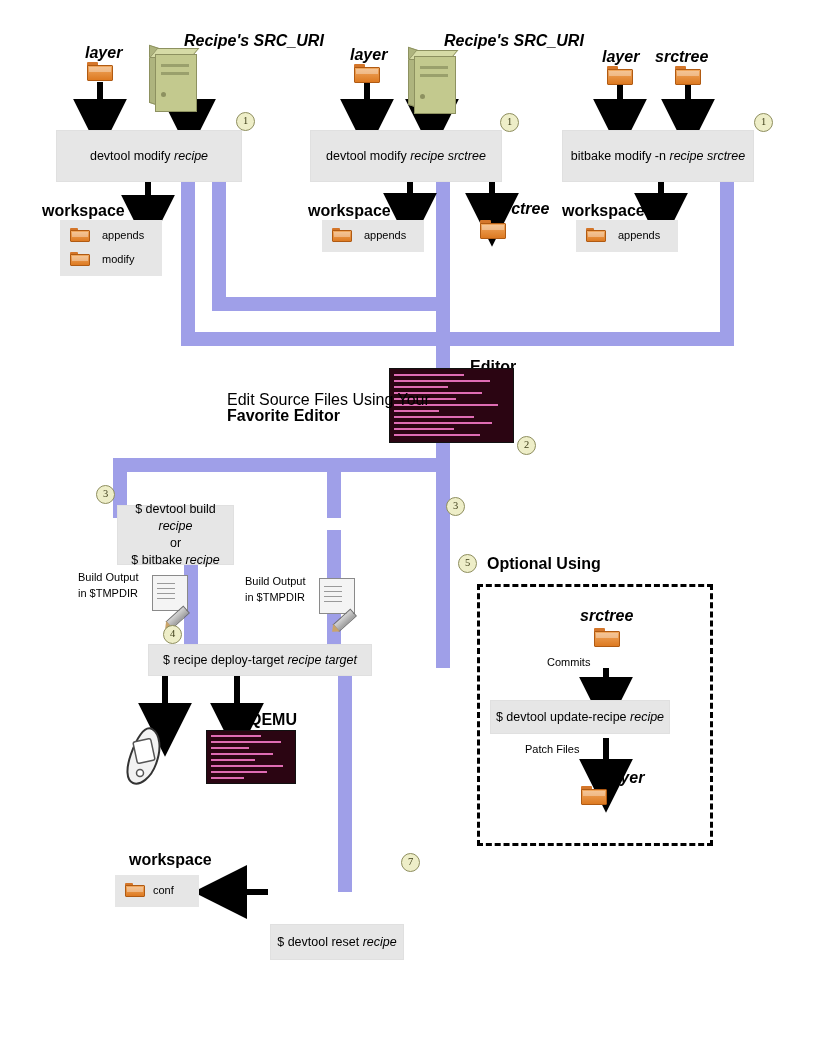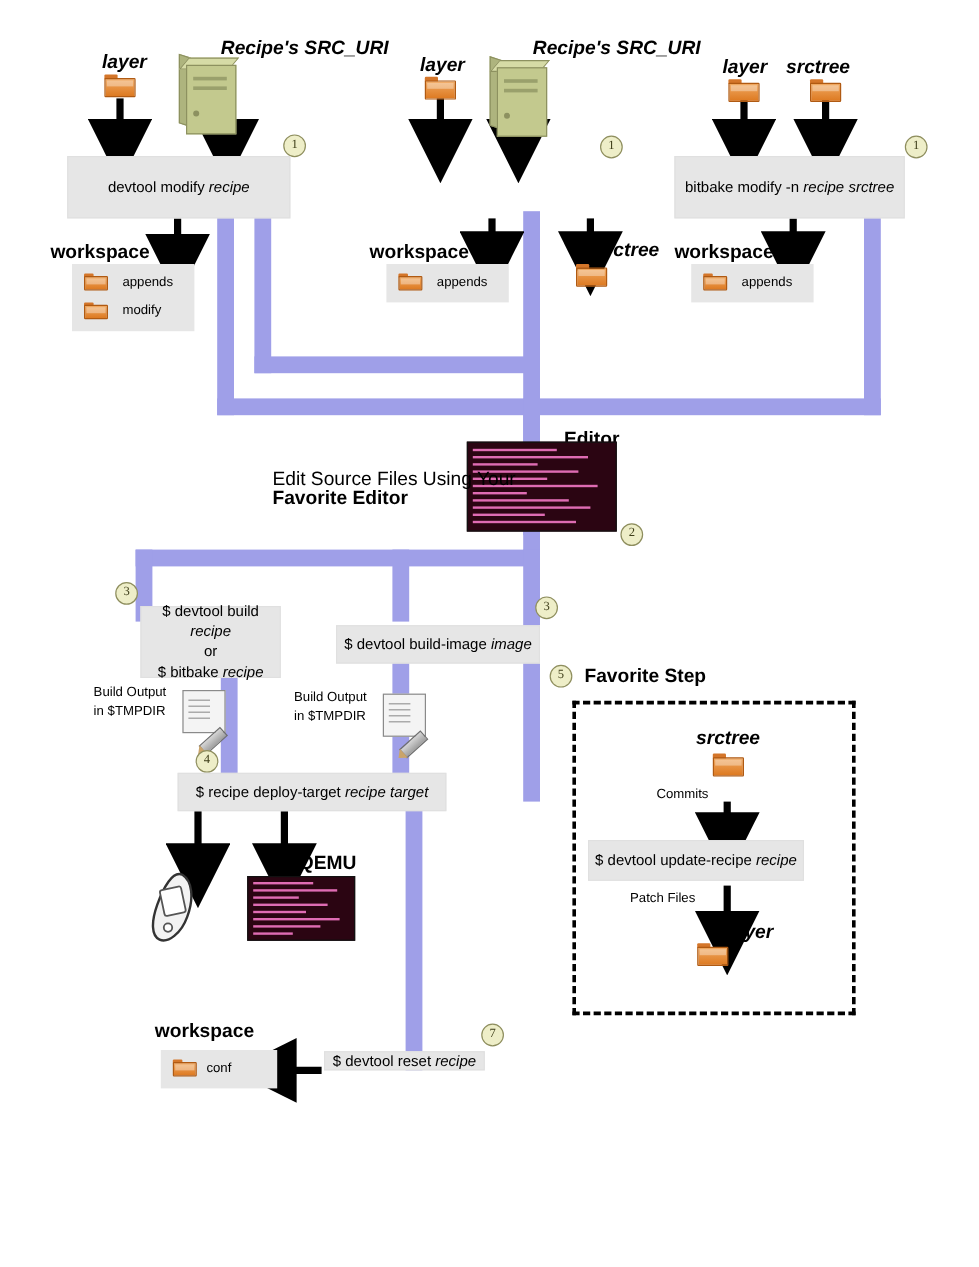--- a/index.html
+++ b/index.html
@@ -310,20 +310,23 @@
   <div class="lbl lbl-bi" style="left:444px; top:32px;">Recipe's SRC_URI</div>
   <div class="server" style="left:408px; top:50px;">
     <div class="side"></div>
       <div class="top"></div>
       <div class="case"></div>
     <div class="slot" style="top:16px;"></div>
     <div class="slot" style="top:24px;"></div>
     <div class="dot" style="top:44px;"></div>
   </div>
   <div class="badge" style="left:500px; top:113px;">1</div>
+  <div class="cmdbox" style="left:310px; top:130px; width:192px; height:52px;">
+    <span><span>devtool modify </span><span class="it">recipe srctree</span></span>
+  </div>
   <div class="lbl lbl-b" style="left:308px; top:202px;">workspace</div>
   <div class="panel" style="left:322px; top:220px; width:102px; height:32px;">
     <div class="folder sm" style="left:10px; top:8px;">
         <div class="tab"></div>
         <div class="body"></div>
       </div>
     <div class="lbl lbl-sm" style="left:42px; top:9px;">appends</div>
   </div>
   <div class="lbl lbl-bi" style="left:496px; top:200px;">srctree</div>
   <div class="folder" style="left:480px; top:220px;">
@@ -372,23 +375,20 @@
   <div class="lbl" style="left:227px; top:407px;font-weight:bold;">Favorite Editor</div>
   <div class="badge" style="left:517px; top:436px;">2</div>
 
   <div class="badge" style="left:96px; top:485px;">3</div>
   <div class="cmdbox" style="left:117px; top:505px; width:117px; height:60px; flex-direction:column; justify-content:center;">
     <div><span>$ devtool build </span><span class="it">recipe</span></div>
     <div>or</div>
     <div><span>$ bitbake </span><span class="it">recipe</span></div>
   </div>
   <div class="badge" style="left:446px; top:497px;">3</div>
-  <div class="cmdbox" style="left:280px; top:521px; width:170px; height:32px;">
-    <span><span>$ devtool build-image </span><span class="it">image</span></span>
-  </div>
 
   <div class="lbl lbl-sm" style="left:78px; top:571px;">Build Output</div>
   <div class="lbl lbl-sm" style="left:78px; top:587px;">in $TMPDIR</div>
   <div class="note" style="left:152px; top:575px;">
     <div class="ln" style="top:7px;"></div>
       <div class="ln" style="top:12px;"></div>
     <div class="ln" style="top:17px;"></div>
       <div class="ln" style="top:22px;"></div>
     <div class="pen"></div>
   </div>
@@ -421,45 +421,45 @@
     <div class="row" style="left:4px; top:10px; width:70px;"></div>
     <div class="row" style="left:4px; top:16px; width:38px;"></div>
     <div class="row" style="left:4px; top:22px; width:62px;"></div>
     <div class="row" style="left:4px; top:28px; width:44px;"></div>
     <div class="row" style="left:4px; top:34px; width:72px;"></div>
     <div class="row" style="left:4px; top:40px; width:56px;"></div>
     <div class="row" style="left:4px; top:46px; width:33px;"></div>
   </div>
 
   <div class="badge" style="left:458px; top:554px;">5</div>
-  <div class="lbl lbl-b" style="left:487px; top:555px;">Favorite Step</div>
+  <div class="lbl lbl-b" style="left:487px; top:555px;">Optional Using</div>
   <div class="dashed" style="left:477px; top:584px; width:230px; height:256px;"></div>
 
   <div class="lbl lbl-bi" style="left:580px; top:607px;">srctree</div>
   <div class="folder" style="left:594px; top:628px;">
       <div class="tab"></div>
       <div class="body"></div>
     </div>
   <div class="lbl lbl-sm" style="left:547px; top:656px;">Commits</div>
   <div class="cmdbox" style="left:490px; top:700px; width:180px; height:34px;">
     <span><span>$ devtool update-recipe </span><span class="it">recipe</span></span>
   </div>
   <div class="lbl lbl-sm" style="left:525px; top:743px;">Patch Files</div>
   <div class="lbl lbl-bi" style="left:607px; top:769px;">layer</div>
   <div class="folder" style="left:581px; top:786px;">
       <div class="tab"></div>
       <div class="body"></div>
     </div>
 
   <div class="lbl lbl-b" style="left:129px; top:851px;">workspace</div>
-  <div class="panel" style="left:134px; top:875px; width:97px; height:32px;">
+  <div class="panel" style="left:115px; top:875px; width:84px; height:32px;">
     <div class="folder sm" style="left:10px; top:8px;">
         <div class="tab"></div>
         <div class="body"></div>
       </div>
     <div class="lbl lbl-sm" style="left:38px; top:9px;">conf</div>
   </div>
   <div class="badge" style="left:401px; top:853px;">7</div>
-  <div class="cmdbox" style="left:270px; top:876px; width:134px; height:16px;">
+  <div class="cmdbox" style="left:270px; top:924px; width:134px; height:36px;">
     <span><span>$ devtool reset </span><span class="it">recipe</span></span>
   </div>
 
 </div>
 
 </body></html>

